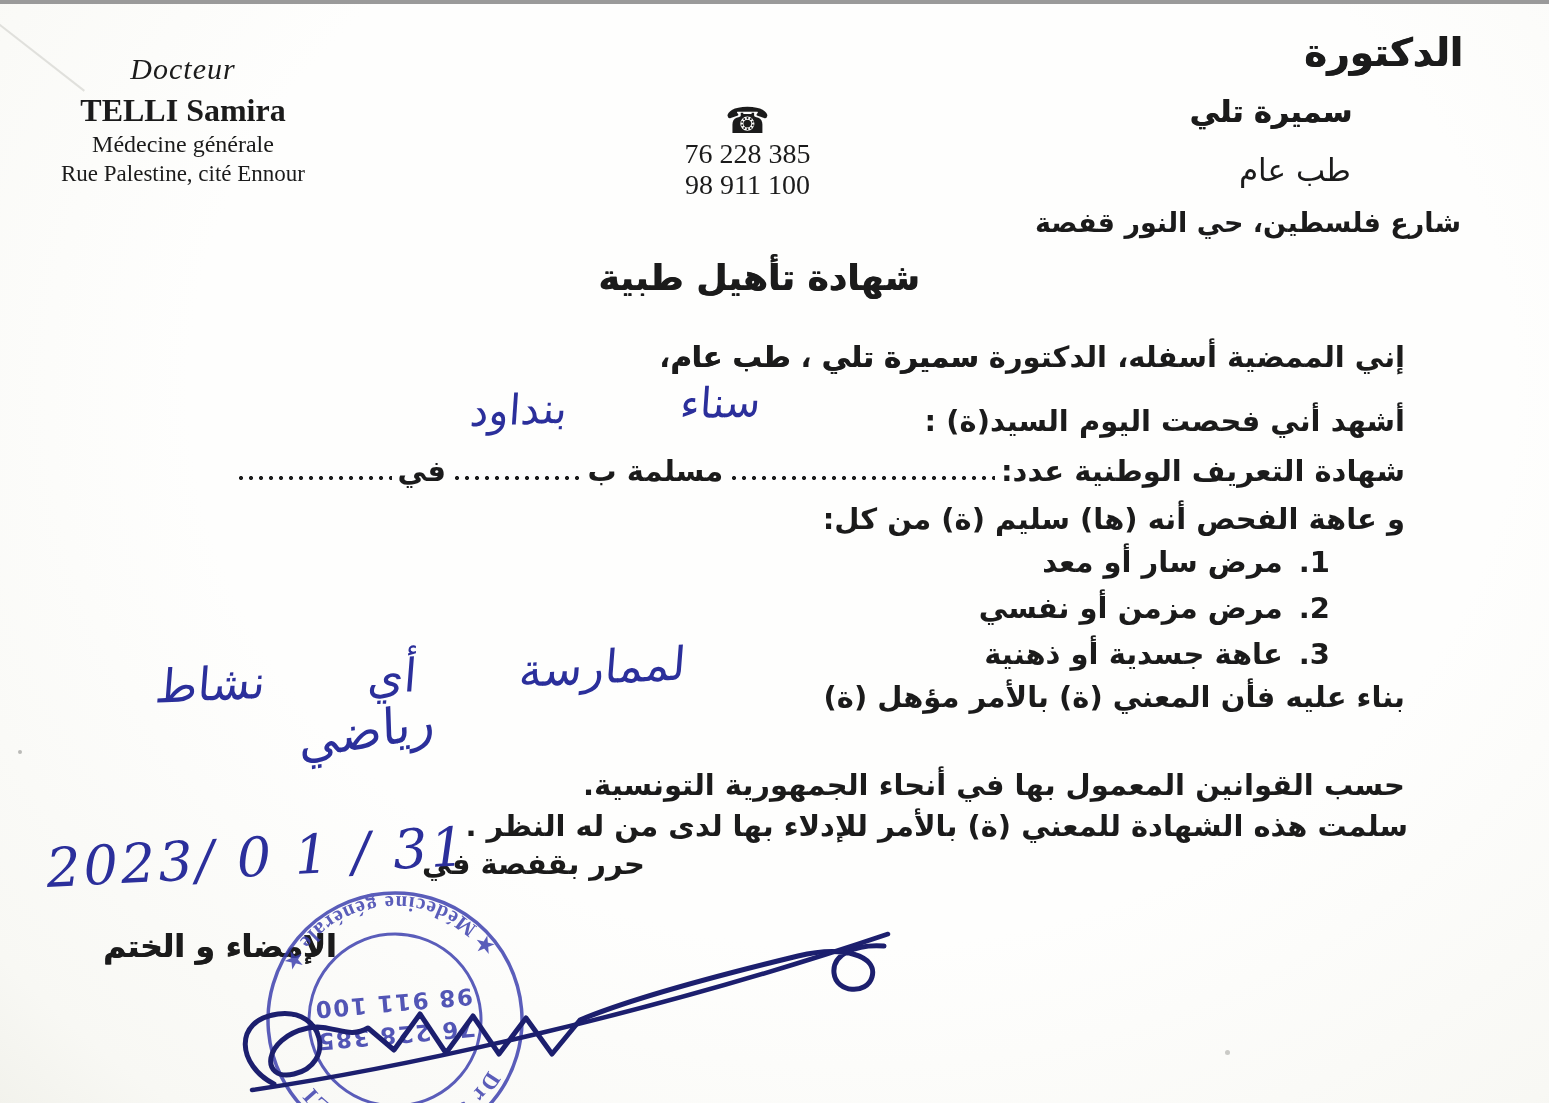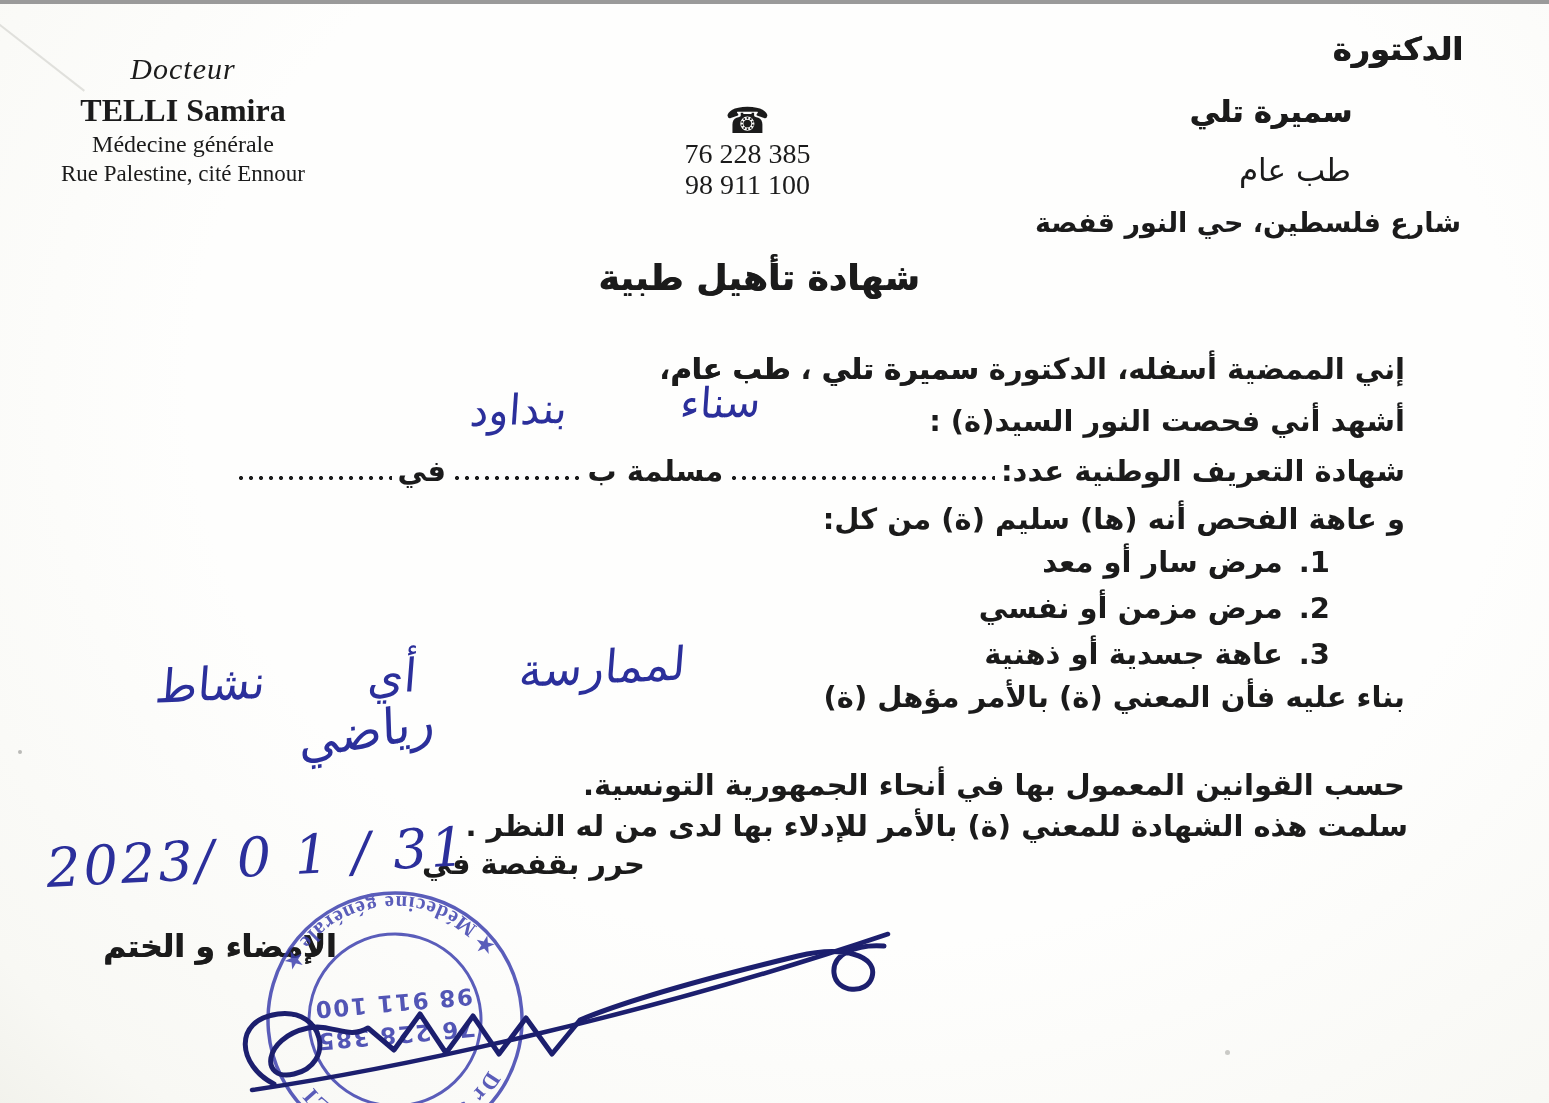--- a/index.html
+++ b/index.html
@@ -69,33 +69,33 @@
     <div class="sp">Médecine générale</div>
     <div class="ad">Rue Palestine, cité Ennour</div>
   </div>
 
   <div class="hdr-phone">
     <span class="ico">☎</span>
     <div class="ph">76 228 385</div>
     <div class="ph">98 911 100</div>
   </div>
 
-  <div class="hr-line xb" style="right:86px;top:26px;font-size:32px;font-weight:700;direction:rtl;">الدكتورة</div>
+  <div class="hr-line xb" style="right:86px;top:26px;font-size:39px;font-weight:700;direction:rtl;">الدكتورة</div>
   <div class="hr-line xb" style="right:197px;top:90px;font-size:30px;font-weight:700;direction:rtl;">سميرة تلي</div>
   <div class="hr-line" style="right:198px;top:148px;font-size:31px;font-weight:400;direction:rtl;">طب عام</div>
   <div class="hr-line" style="right:88px;top:203px;font-size:27px;font-weight:700;direction:rtl;">شارع فلسطين، حي النور قفصة</div>
 
   <div class="title xb">شهادة تأهيل طبية</div>
 
-  <div class="bline" style="right:144px;top:348px;text-align:center;">
+  <div class="bline" style="right:144px;top:336px;text-align:center;">
     <span>إني الممضية أسفله، الدكتورة </span><span class="xb">سميرة تلي</span><span> ، </span><span class="xb">طب عام</span><span>،</span>
   </div>
 
   <div class="bline dotrow" style="right:144px;left:230px;top:400px;">
-    <span>أشهد أني فحصت النور السيد(ة) :</span>
+    <span>أشهد أني فحصت اليوم السيد(ة) :</span>
     <span class="dots"></span>
   </div>
 
   <div class="bline dotrow" style="right:144px;left:230px;top:450px;">
     <span>شهادة التعريف الوطنية عدد:</span>
     <span class="dots" style="flex-grow:2.05;"></span>
     <span>مسلمة ب</span>
     <span class="dots" style="flex-grow:1;"></span>
     <span>في</span>
     <span class="dots" style="flex-grow:1.2;"></span>

